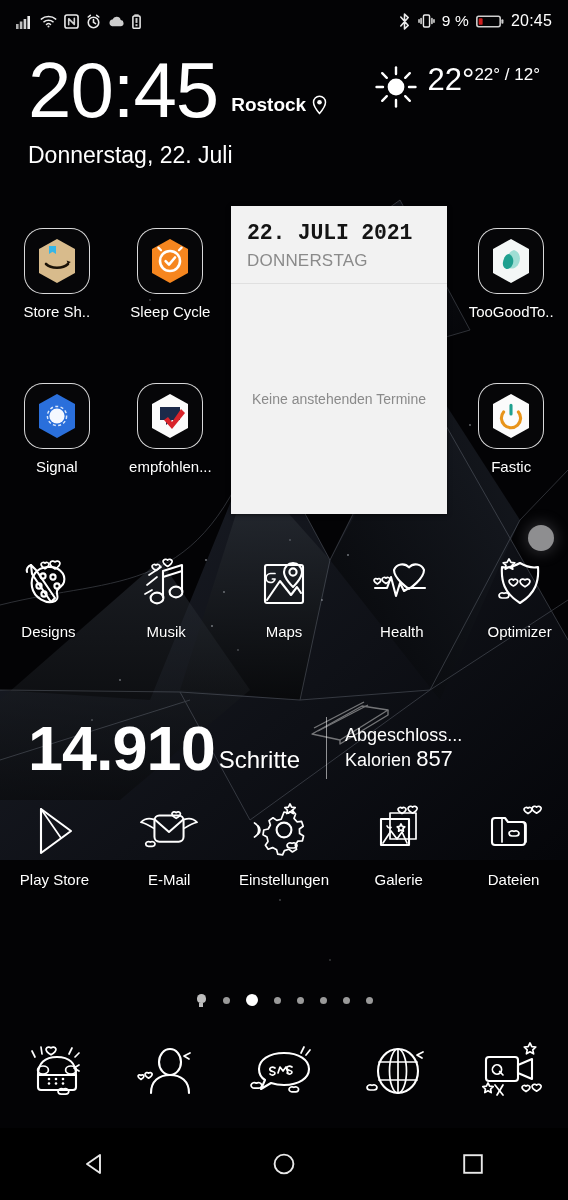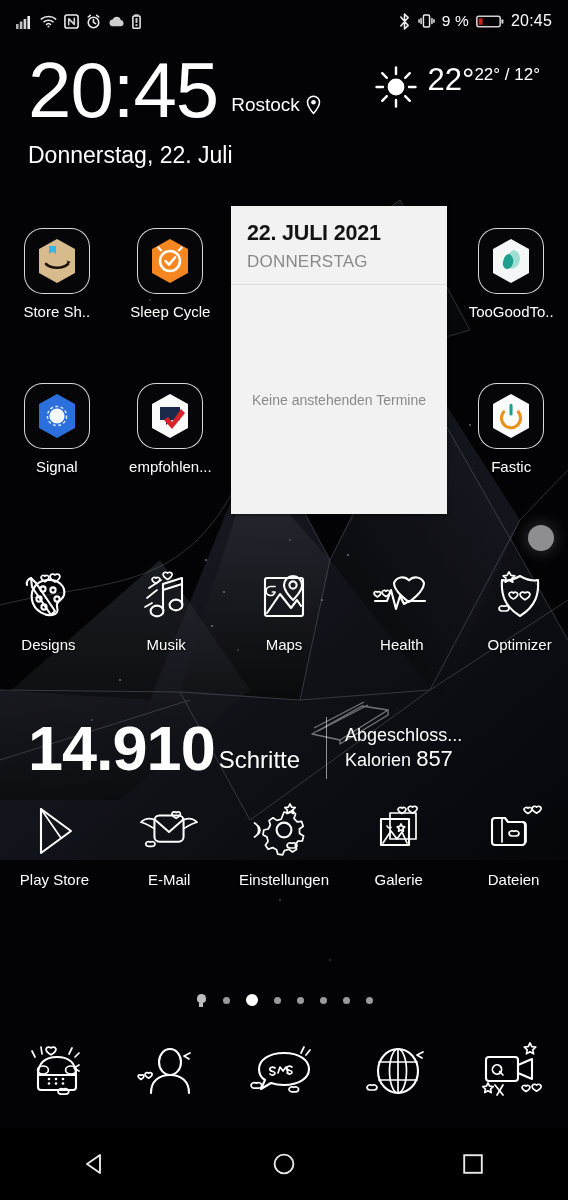--- a/index.html
+++ b/index.html
@@ -36,35 +36,35 @@
 
   
   #clockwidget {
     position:absolute; left:0; top:52px; width:100%; height:140px; z-index:4;
     padding:0 28px;
   }
   .clock-row { display:flex; align-items:flex-start; justify-content:space-between; }
   .clock-left { display:flex; align-items:baseline; }
   .clock-time { font-size:78px; font-weight:300; line-height:.98; letter-spacing:-1px; }
   .clock-city { display:flex; align-items:center; gap:5px; margin-left:13px; position:relative; top:-6px; }
-  .clock-city-name { font-size:19px; font-weight:400; }
+  .clock-city-name { font-size:19px; font-weight:700; }
   .weather { display:flex; align-items:flex-start; gap:9px; padding-top:12px; }
   .weather-txt { display:flex; flex-direction:row; line-height:1.05; }
   .weather-now { font-size:31px; font-weight:400; }
   .weather-range { font-size:17px; font-weight:400; margin-top:2px; }
   .clock-date { font-size:23px; font-weight:400; margin-top:14px; }
 
   
   #calendarwidget {
     position:absolute; left:231px; top:206px; width:216px; height:308px; z-index:6;
     background:#f2f2f2; color:#111; overflow:hidden;
     box-shadow:0 1px 4px rgba(0,0,0,.6);
   }
   .cal-head { padding:15px 16px 12px 16px; border-bottom:1px solid #e0e0e0; }
-  .cal-date { font-size:21.5px; font-weight:700; color:#141414; letter-spacing:-.2px; }
+  .cal-date { font-size:21.5px; font-weight:700; color:#141414; letter-spacing:-.2px;font-family:Liberation Mono, monospace; }
   .cal-weekday { font-size:17px; font-weight:400; color:#8a8a8a; margin-top:6px; letter-spacing:.2px; }
   .cal-body {
     height:calc(100% - 78px); display:flex; align-items:center; justify-content:center;
     text-align:center;
   }
   .cal-empty { font-size:14px; color:#8a8a8a; line-height:1.45; padding:0 20px; }
 
   
   .approw { position:absolute; left:0; width:100%; display:flex; z-index:4; }
   .appcell { flex:1 1 0; display:flex; flex-direction:column; align-items:center; }
@@ -76,21 +76,21 @@
   }
   .iconbox {
     width:66px; height:66px; border-radius:19px; border:1.6px solid rgba(255,255,255,.85);
     background:#060608; display:flex; align-items:center; justify-content:center;
   }
   .sketchicon { width:66px; height:62px; display:flex; align-items:center; justify-content:center; }
 
   
   #row1 { top:228px; }
   #row2 { top:383px; }
-  #row3 { top:565px;gap:21px; }
+  #row3 { top:552px;gap:21px; }
   #row4 { top:800px;gap:6px; }
 
   
   #stepwidget {
     position:absolute; left:0; top:696px; width:100%; height:104px; z-index:4;
     display:flex; align-items:center; padding:0 28px;
   }
   .step-main { display:flex; align-items:baseline; }
   .step-count { font-size:63px; font-weight:700; line-height:1; letter-spacing:-1px; }
   .step-unit { font-size:24px; font-weight:400; margin-left:4px; position:relative; top:-2px; }

